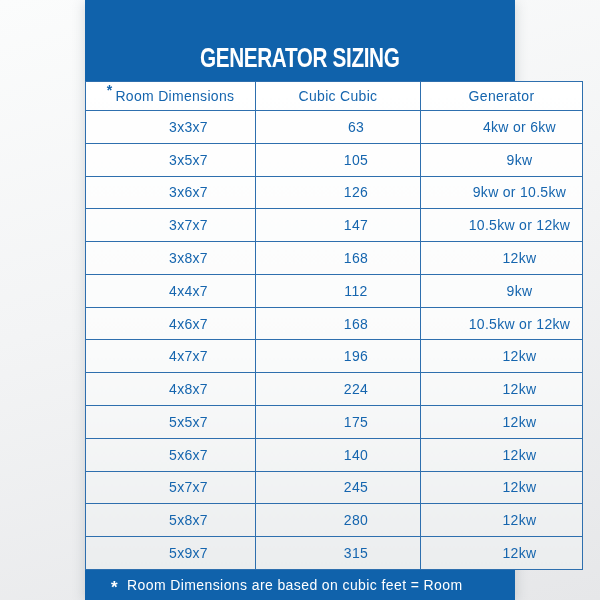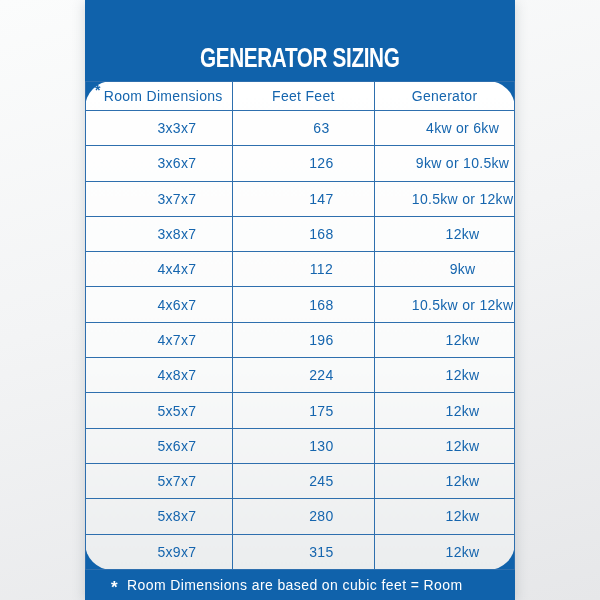--- a/index.html
+++ b/index.html
@@ -36,26 +36,25 @@
   .title-text {
     color: #ffffff;
     font-weight: bold;
     font-size: 28px;
     white-space: nowrap;
     letter-spacing: -0.5px;
     transform: scaleX(0.74);
     transform-origin: center center;
   }
   table.sizing-table {
-    width: 430px;
+    width: 498px;
     height: 489px;
     border-collapse: collapse;
     table-layout: fixed;
     background: linear-gradient(180deg, #ffffff 0%, #fafbfb 55%, #ebedee 100%);
-    border-radius: 27px;
   }
   col.c1 { width: 34.2%; }
   col.c2 { width: 33.2%; }
   col.c3 { width: 32.6%; }
   th, td {
     border: 1px solid #2e6fae;
     color: #1565ae;
     font-size: 14px;
     font-weight: normal;
     text-align: center;
@@ -100,32 +99,37 @@
 
   <table class="sizing-table">
     <colgroup>
       <col class="c1">
         <col class="c2">
         <col class="c3">
     </colgroup>
     <thead>
       <tr>
         <th><span class="hdr-asterisk">*</span><span>Room Dimensions</span></th>
-        <th>Feet Feet</th>
+        <th>Cubic Cubic</th>
         <th>Generator</th>
       </tr>
     </thead>
     <tbody>
     <tr>
       <td>3x3x7</td>
       <td>63</td>
       <td>4kw or 6kw</td>
     </tr>
 
 
+    <tr>
+      <td>3x5x7</td>
+      <td>105</td>
+      <td>9kw</td>
+    </tr>
 
     <tr>
       <td>3x6x7</td>
       <td>126</td>
       <td>9kw or 10.5kw</td>
     </tr>
 
     <tr>
       <td>3x7x7</td>
       <td>147</td>
@@ -165,21 +169,21 @@
 
 
     <tr>
       <td>5x5x7</td>
       <td>175</td>
       <td>12kw</td>
     </tr>
 
     <tr>
       <td>5x6x7</td>
-      <td>130</td>
+      <td>140</td>
       <td>12kw</td>
     </tr>
 
     <tr>
       <td>5x7x7</td>
       <td>245</td>
       <td>12kw</td>
     </tr>
 
     <tr>

